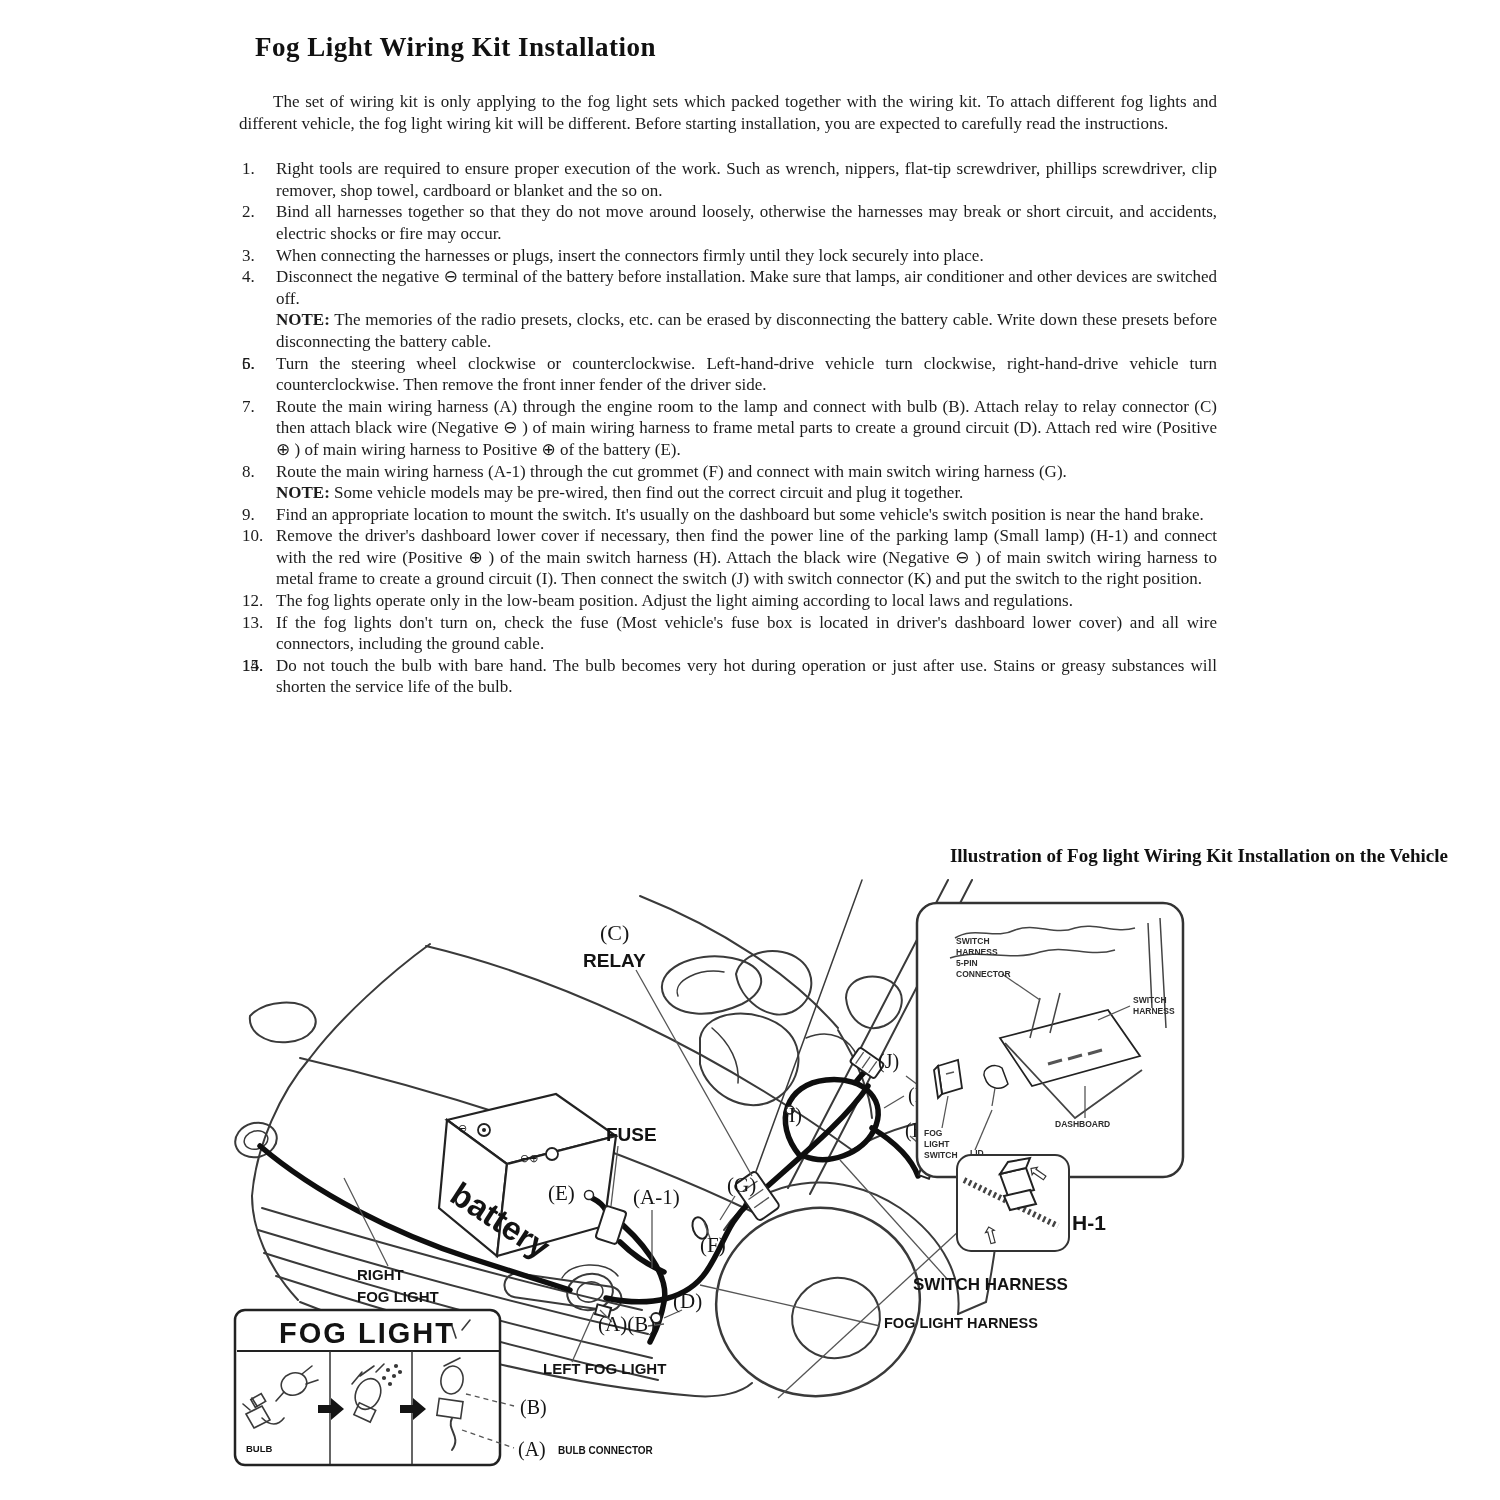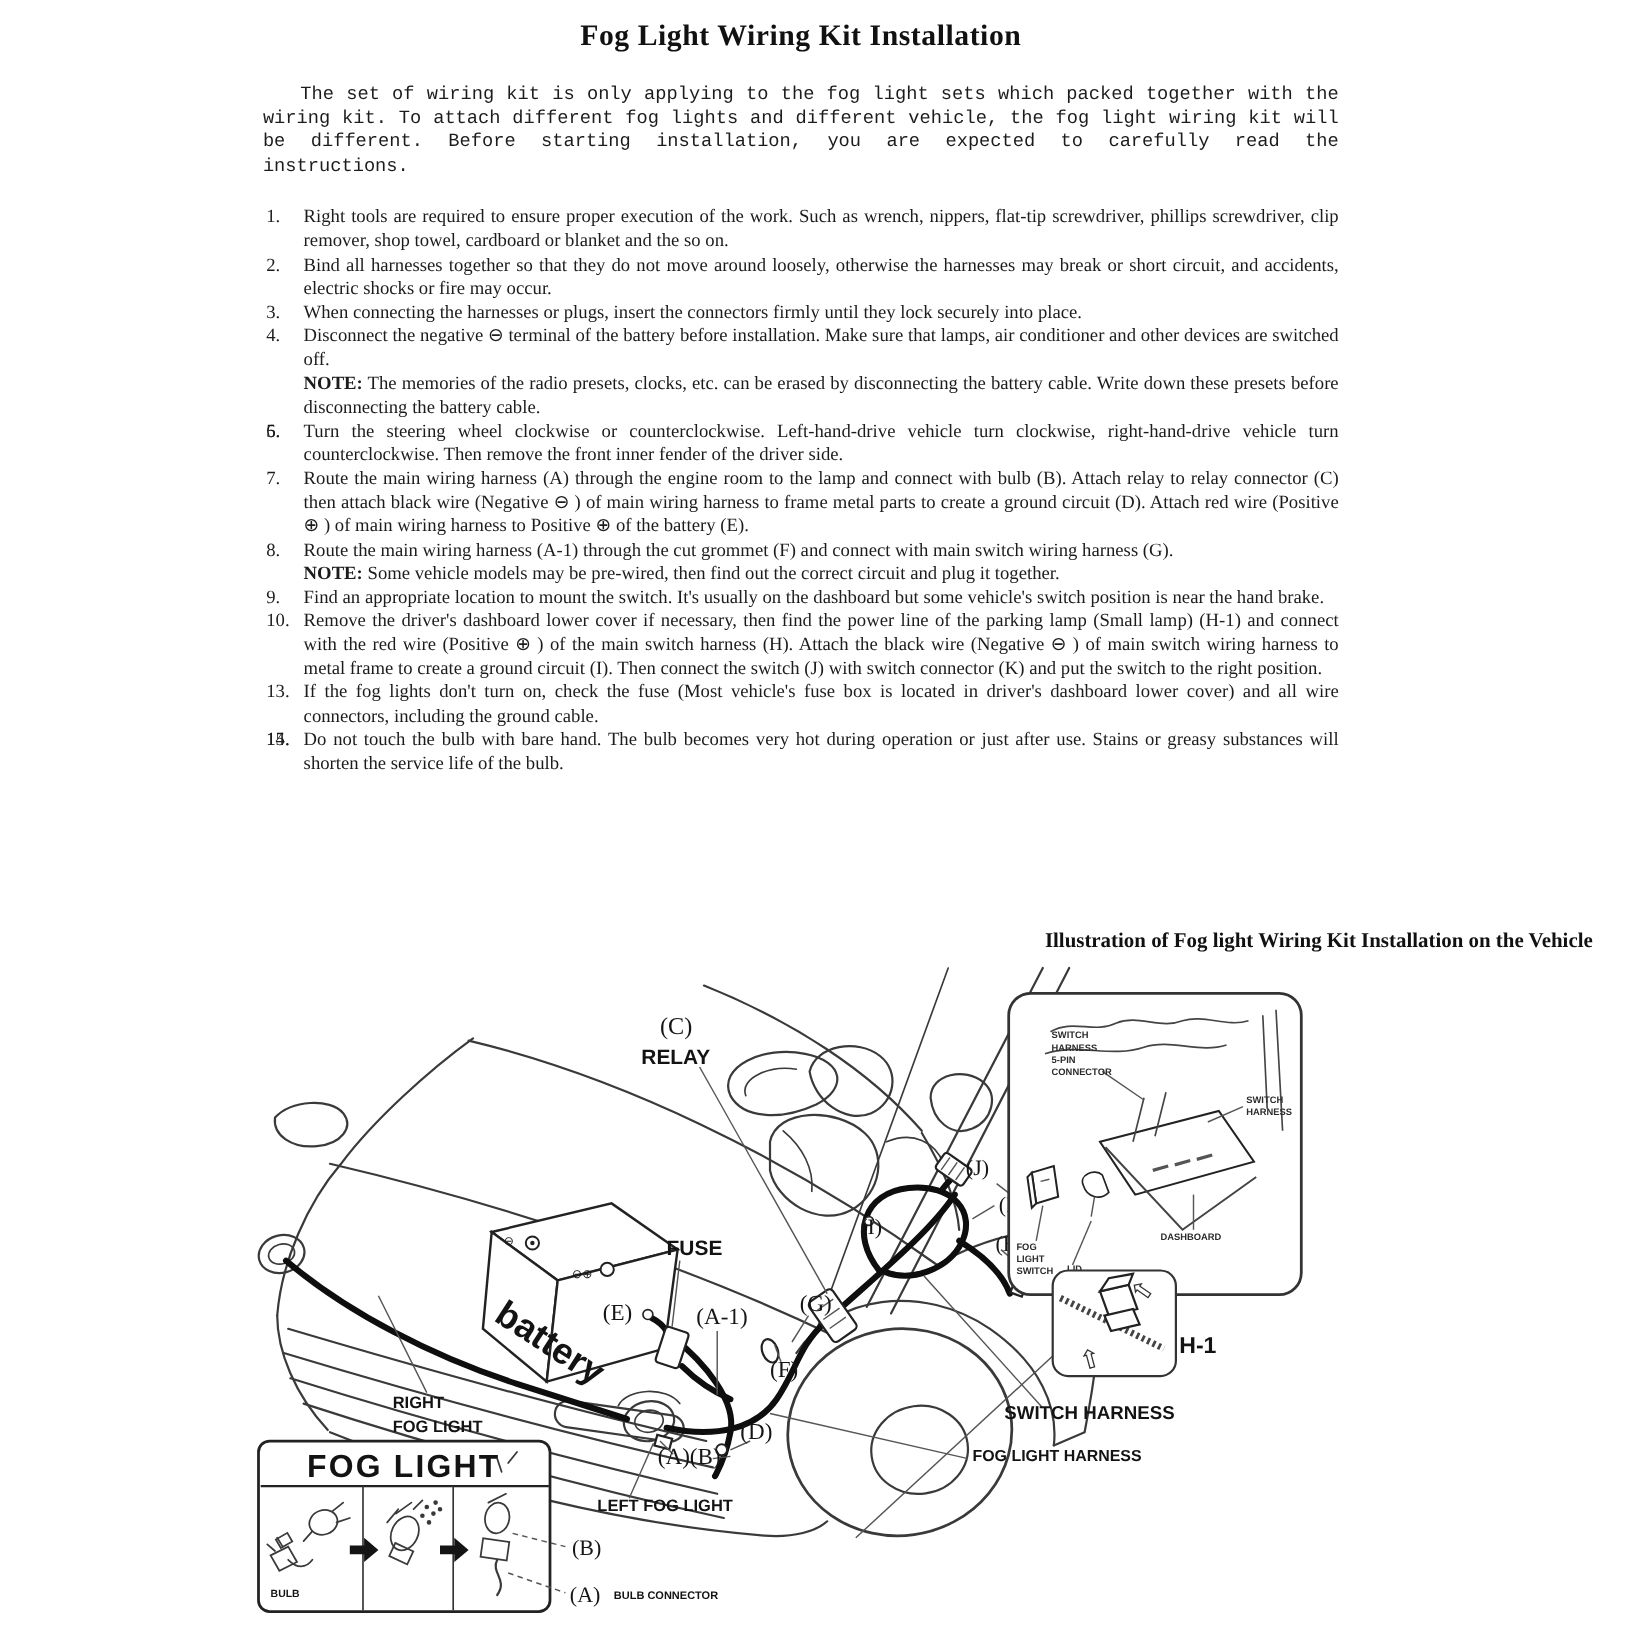--- a/index.html
+++ b/index.html
@@ -3,25 +3,25 @@
 <meta charset="utf-8">
 <style>
   html,body{margin:0;padding:0}
   body{
     width:1500px;height:1500px;position:relative;overflow:hidden;
     background:#ffffff;color:#1c1c1c;
     font-family:"Liberation Serif", serif;
   }
   .doc{position:absolute;left:239px;top:16px;width:978px}
   h1.title{
-    margin:1px;font-size:27px;font-weight:bold;text-align:center;letter-spacing:.5px;color:#111;
+    margin:16px;font-size:27px;font-weight:bold;letter-spacing:.5px;color:#111;
   }
   p.intro{
     margin:28px 0 0 0;font-size:17px;line-height:21.6px;
-    text-indent:34px;text-align:justify;font-family:Liberation Mono, monospace;
+    text-indent:34px;text-align:justify;
   }
   ol.instructions{
     list-style:none;margin:24px 0 0 0;padding:0;
     font-size:17px;line-height:21.6px;
   }
   ol.instructions li{
     position:relative;padding-left:37px;text-align:justify;margin:0;
   }
   .num{position:absolute;left:3px;top:0;}
   .note-label{font-weight:bold}
@@ -55,20 +55,21 @@
       <div class="note"><span class="note-label">NOTE:</span> <span>The memories of the radio presets, clocks, etc. can be erased by disconnecting the battery cable. Write down these presets before disconnecting the battery cable.</span></div>
     </li>
     <li><span class="num">5.</span></li>
     <li><span class="num">6.</span><span>Turn the steering wheel clockwise or counterclockwise. Left-hand-drive vehicle turn clockwise, right-hand-drive vehicle turn counterclockwise. Then remove the front inner fender of the driver side.</span></li>
     <li><span class="num">7.</span><span>Route the main wiring harness (A) through the engine room to the lamp and connect with bulb (B). Attach relay to relay connector (C) then attach black wire (Negative ⊖ ) of main wiring harness to frame metal parts to create a ground circuit (D). Attach red wire (Positive ⊕ ) of main wiring harness to Positive ⊕ of the battery (E).</span></li>
     <li><span class="num">8.</span><span>Route the main wiring harness (A-1) through the cut grommet (F) and connect with main switch wiring harness (G).</span>
       <div class="note"><span class="note-label">NOTE:</span> <span>Some vehicle models may be pre-wired, then find out the correct circuit and plug it together.</span></div>
     </li>
     <li><span class="num">9.</span><span>Find an appropriate location to mount the switch. It's usually on the dashboard but some vehicle's switch position is near the hand brake.</span></li>
     <li><span class="num">10.</span><span>Remove the driver's dashboard lower cover if necessary, then find the power line of the parking lamp (Small lamp) (H-1) and connect with the red wire (Positive ⊕ ) of the main switch harness (H). Attach the black wire (Negative ⊖ ) of main switch wiring harness to metal frame to create a ground circuit (I). Then connect the switch (J) with switch connector (K) and put the switch to the right position.</span></li>
+    <li><span class="num">12.</span><span>The fog lights operate only in the low-beam position. Adjust the light aiming according to local laws and regulations.</span></li>
     <li><span class="num">13.</span><span>If the fog lights don't turn on, check the fuse (Most vehicle's fuse box is located in driver's dashboard lower cover) and all wire connectors, including the ground cable.</span></li>
     <li><span class="num">14.</span></li>
     <li><span class="num">15.</span><span>Do not touch the bulb with bare hand. The bulb becomes very hot during operation or just after use. Stains or greasy substances will shorten the service life of the bulb.</span></li>
   </ol>
 </div>
 
 <div class="ill-heading">Illustration of Fog light Wiring Kit Installation on the Vehicle</div>
 
 <svg class="diagram" width="1500" height="622" viewBox="0 0 1500 622">
 

